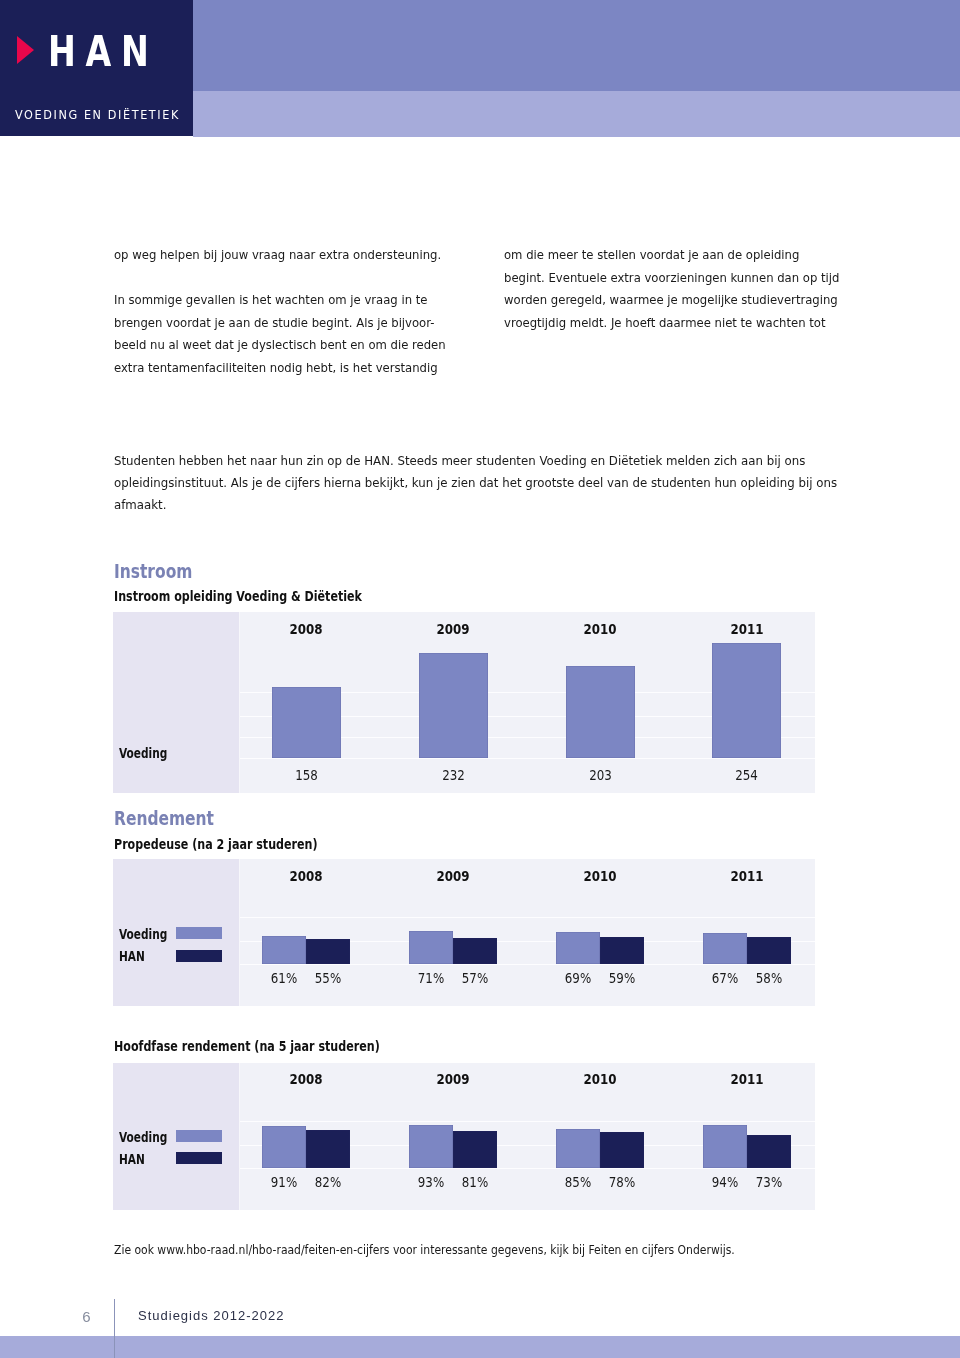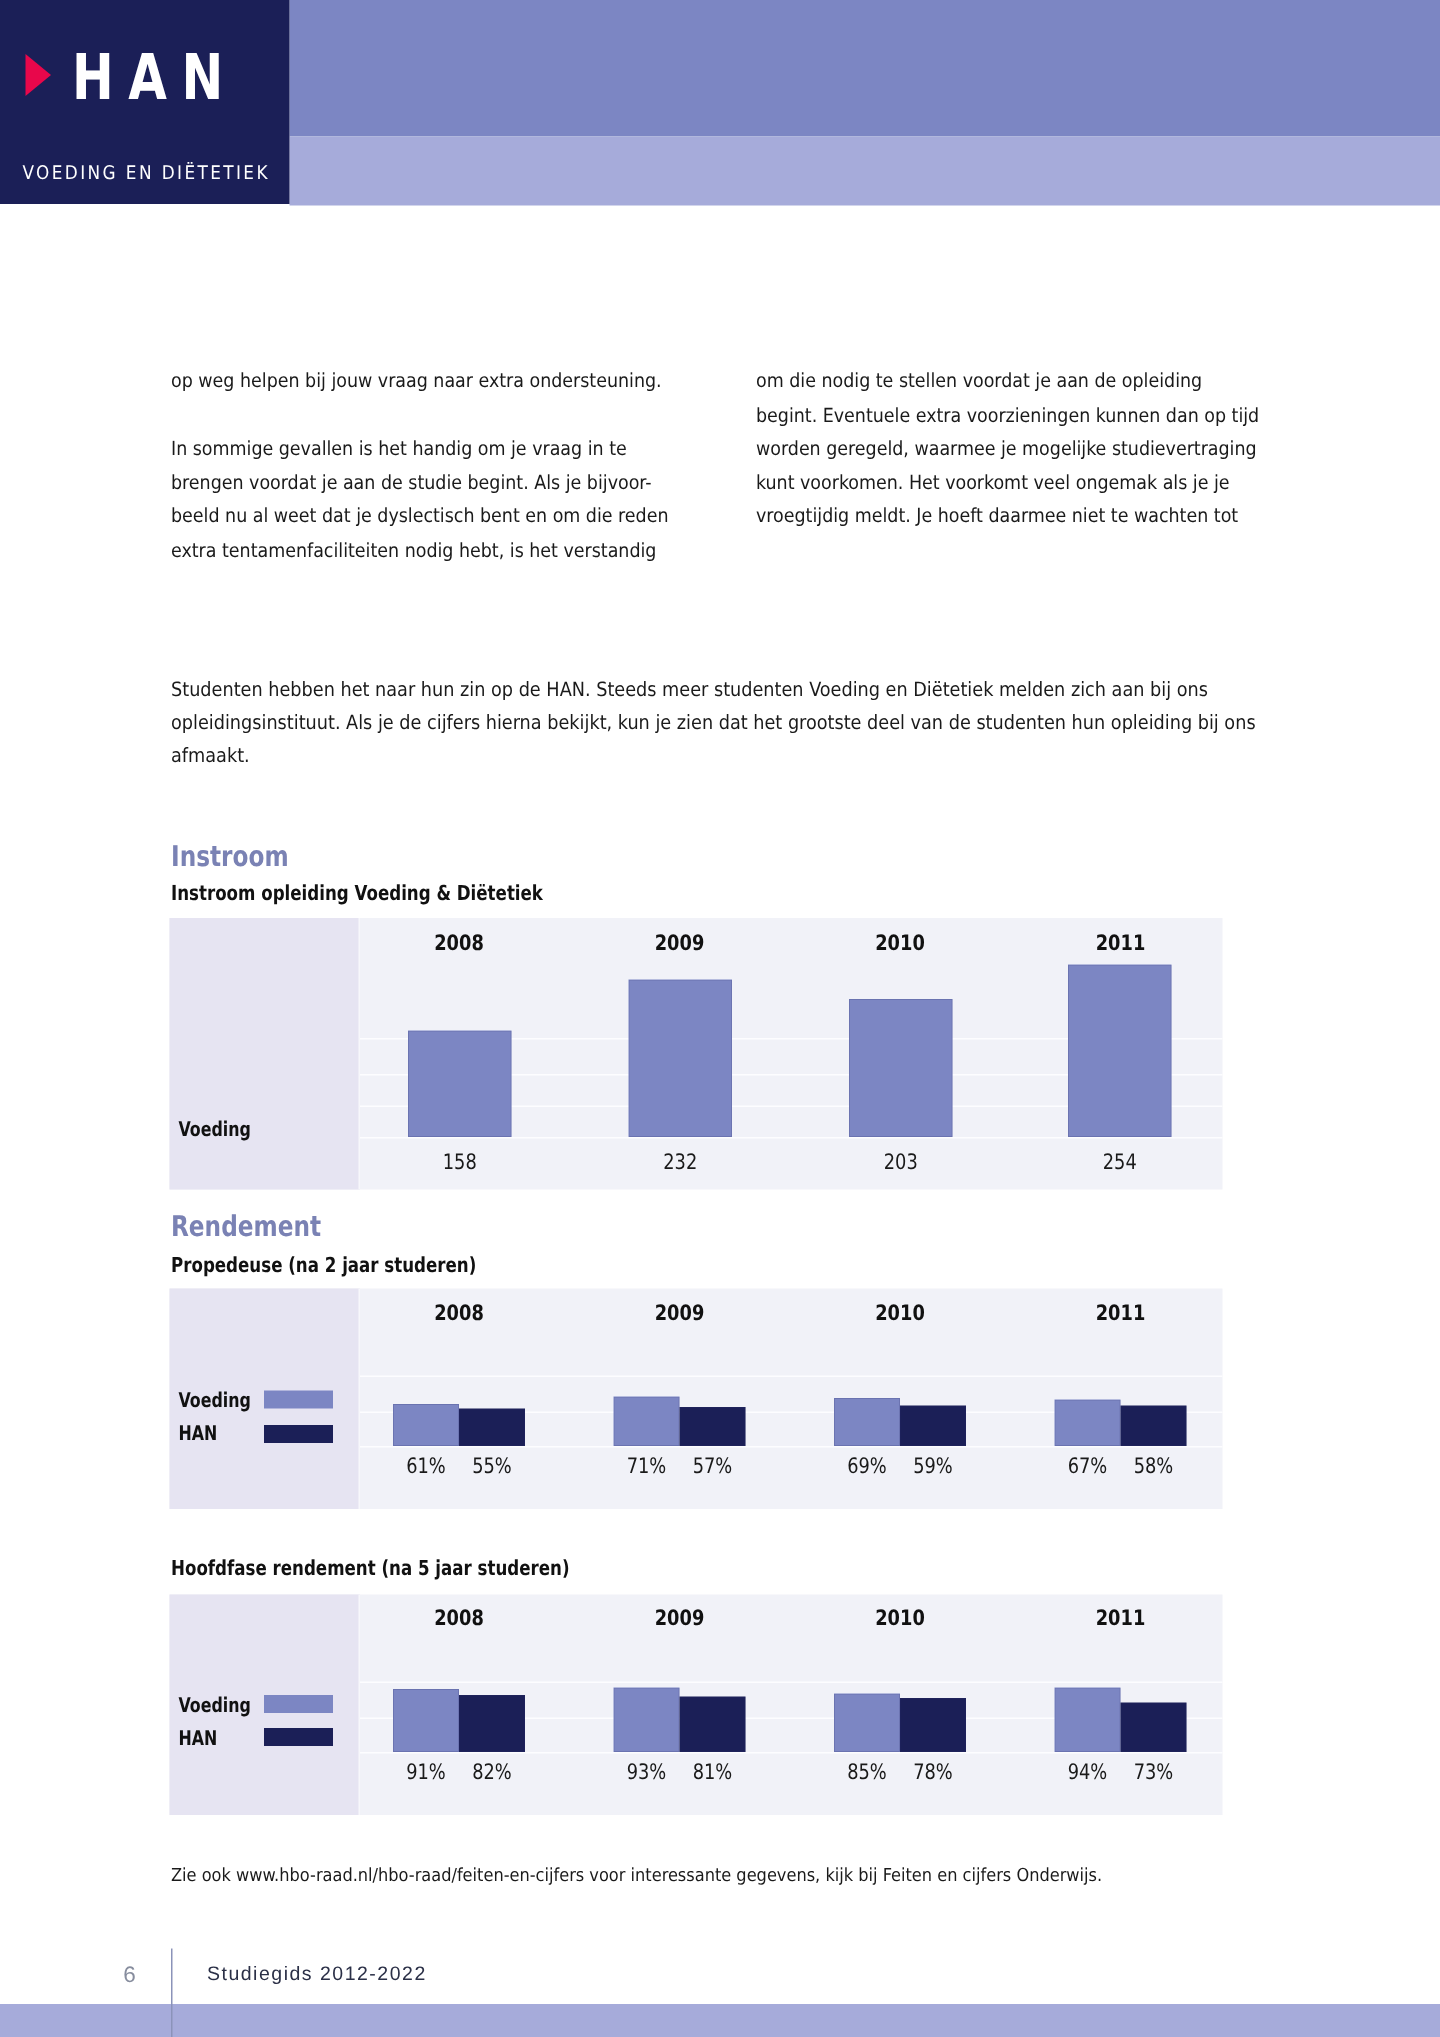--- a/index.html
+++ b/index.html
@@ -60,31 +60,30 @@
   <div id="logo-block">
     <div id="logo-tri"></div>
     <div id="logo-han">HAN</div>
     <div id="logo-faculty">VOEDING EN DIËTETIEK</div>
   </div>
 </div>
 
 <div class="col" id="col-left">
     <div class="tline">op weg helpen bij jouw vraag naar extra ondersteuning.</div>
     <div class="tline">&nbsp;</div>
-    <div class="tline">In sommige gevallen is het handig om je vraag in te</div>
+    <div class="tline">In sommige gevallen is het wachten om je vraag in te</div>
     <div class="tline">brengen voordat je aan de studie begint. Als je bijvoor-</div>
     <div class="tline">beeld nu al weet dat je dyslectisch bent en om die reden</div>
     <div class="tline">extra tentamenfaciliteiten nodig hebt, is het verstandig</div>
   </div>
 
 <div class="col" id="col-right">
-    <div class="tline">om die nodig te stellen voordat je aan de opleiding</div>
+    <div class="tline">om die meer te stellen voordat je aan de opleiding</div>
     <div class="tline">begint. Eventuele extra voorzieningen kunnen dan op tijd</div>
     <div class="tline">worden geregeld, waarmee je mogelijke studievertraging</div>
-    <div class="tline">kunt voorkomen. Het voorkomt veel ongemak als je je</div>
     <div class="tline">vroegtijdig meldt. Je hoeft daarmee niet te wachten tot</div>
   </div>
 
 <div id="intro">
     <div class="tline">Studenten hebben het naar hun zin op de HAN. Steeds meer studenten Voeding en Diëtetiek melden zich aan bij ons</div>
     <div class="tline">opleidingsinstituut. Als je de cijfers hierna bekijkt, kun je zien dat het grootste deel van de studenten hun opleiding bij ons</div>
     <div class="tline">afmaakt.</div>
   </div>
 
 <div class="sec-title" style="left:114px;top:562px">Instroom</div>

